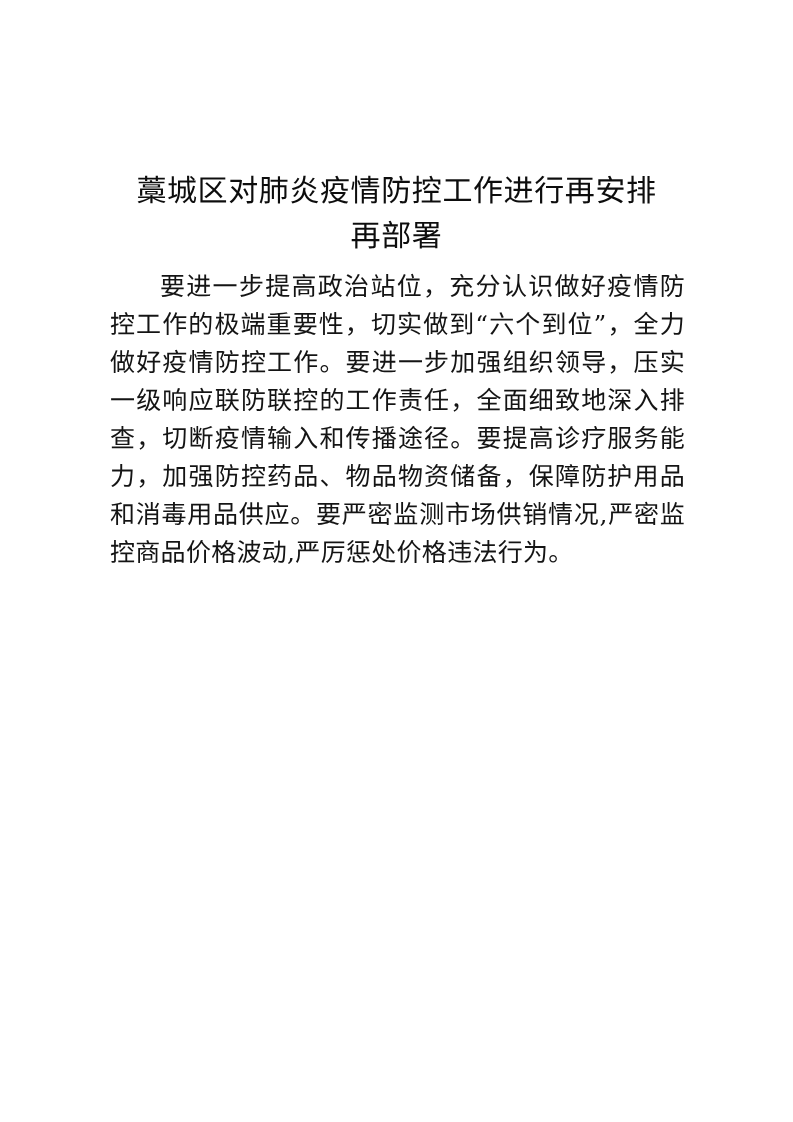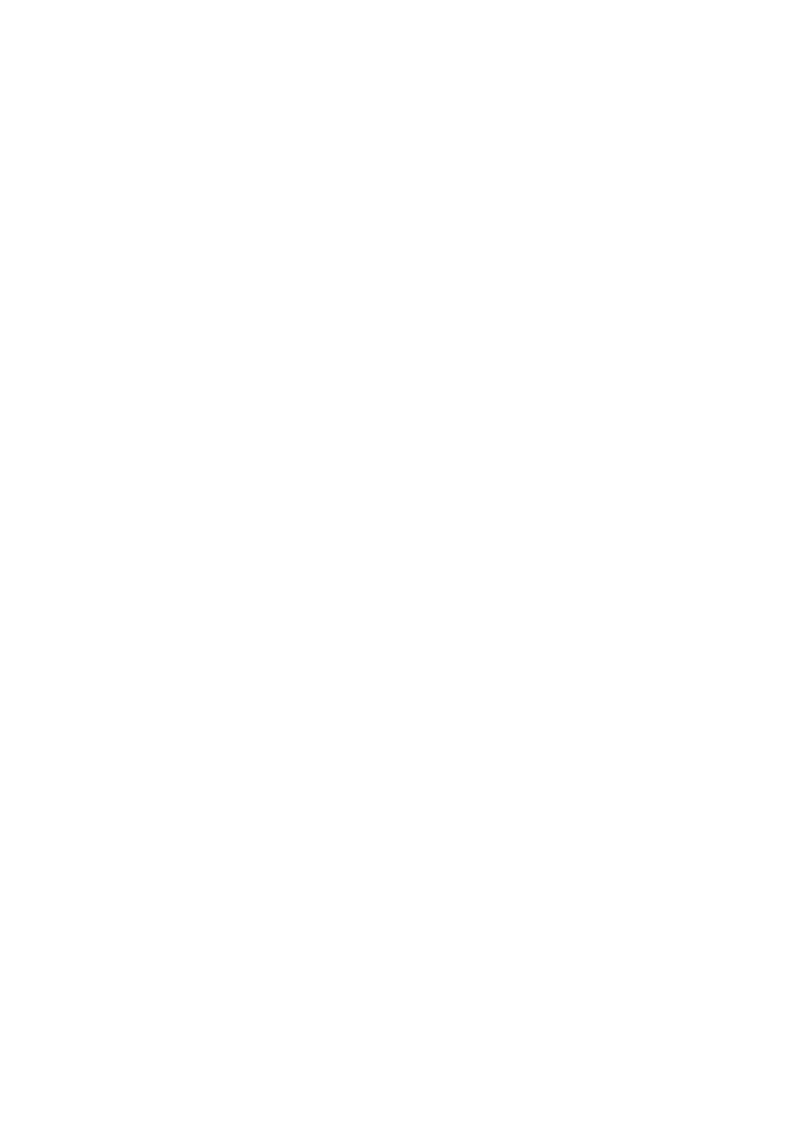--- a/index.html
+++ b/index.html
@@ -73,17 +73,22 @@
   
   .para {
     transform-origin: left top;
   }
 </style>
 </head>
 <body>
 
 <div class="page">
 
+  <h1 class="doc-title">
+    <span class="title-line">藁城区对肺炎疫情防控工作进行再安排</span>
+    <span class="title-line">再部署</span>
+  </h1>
 
   <div class="doc-body">
+    <p class="para">要进一步提高政治站位，充分认识做好疫情防控工作的极端重要性，切实做到“六个到位”，全力做好疫情防控工作。要进一步加强组织领导，压实一级响应联防联控的工作责任，全面细致地深入排查，切断疫情输入和传播途径。要提高诊疗服务能力，加强防控药品、物品物资储备，保障防护用品和消毒用品供应。要严密监测市场供销情况,严密监控商品价格波动,严厉惩处价格违法行为。</p>
   </div>
 
 </div>
 
 </body></html>

